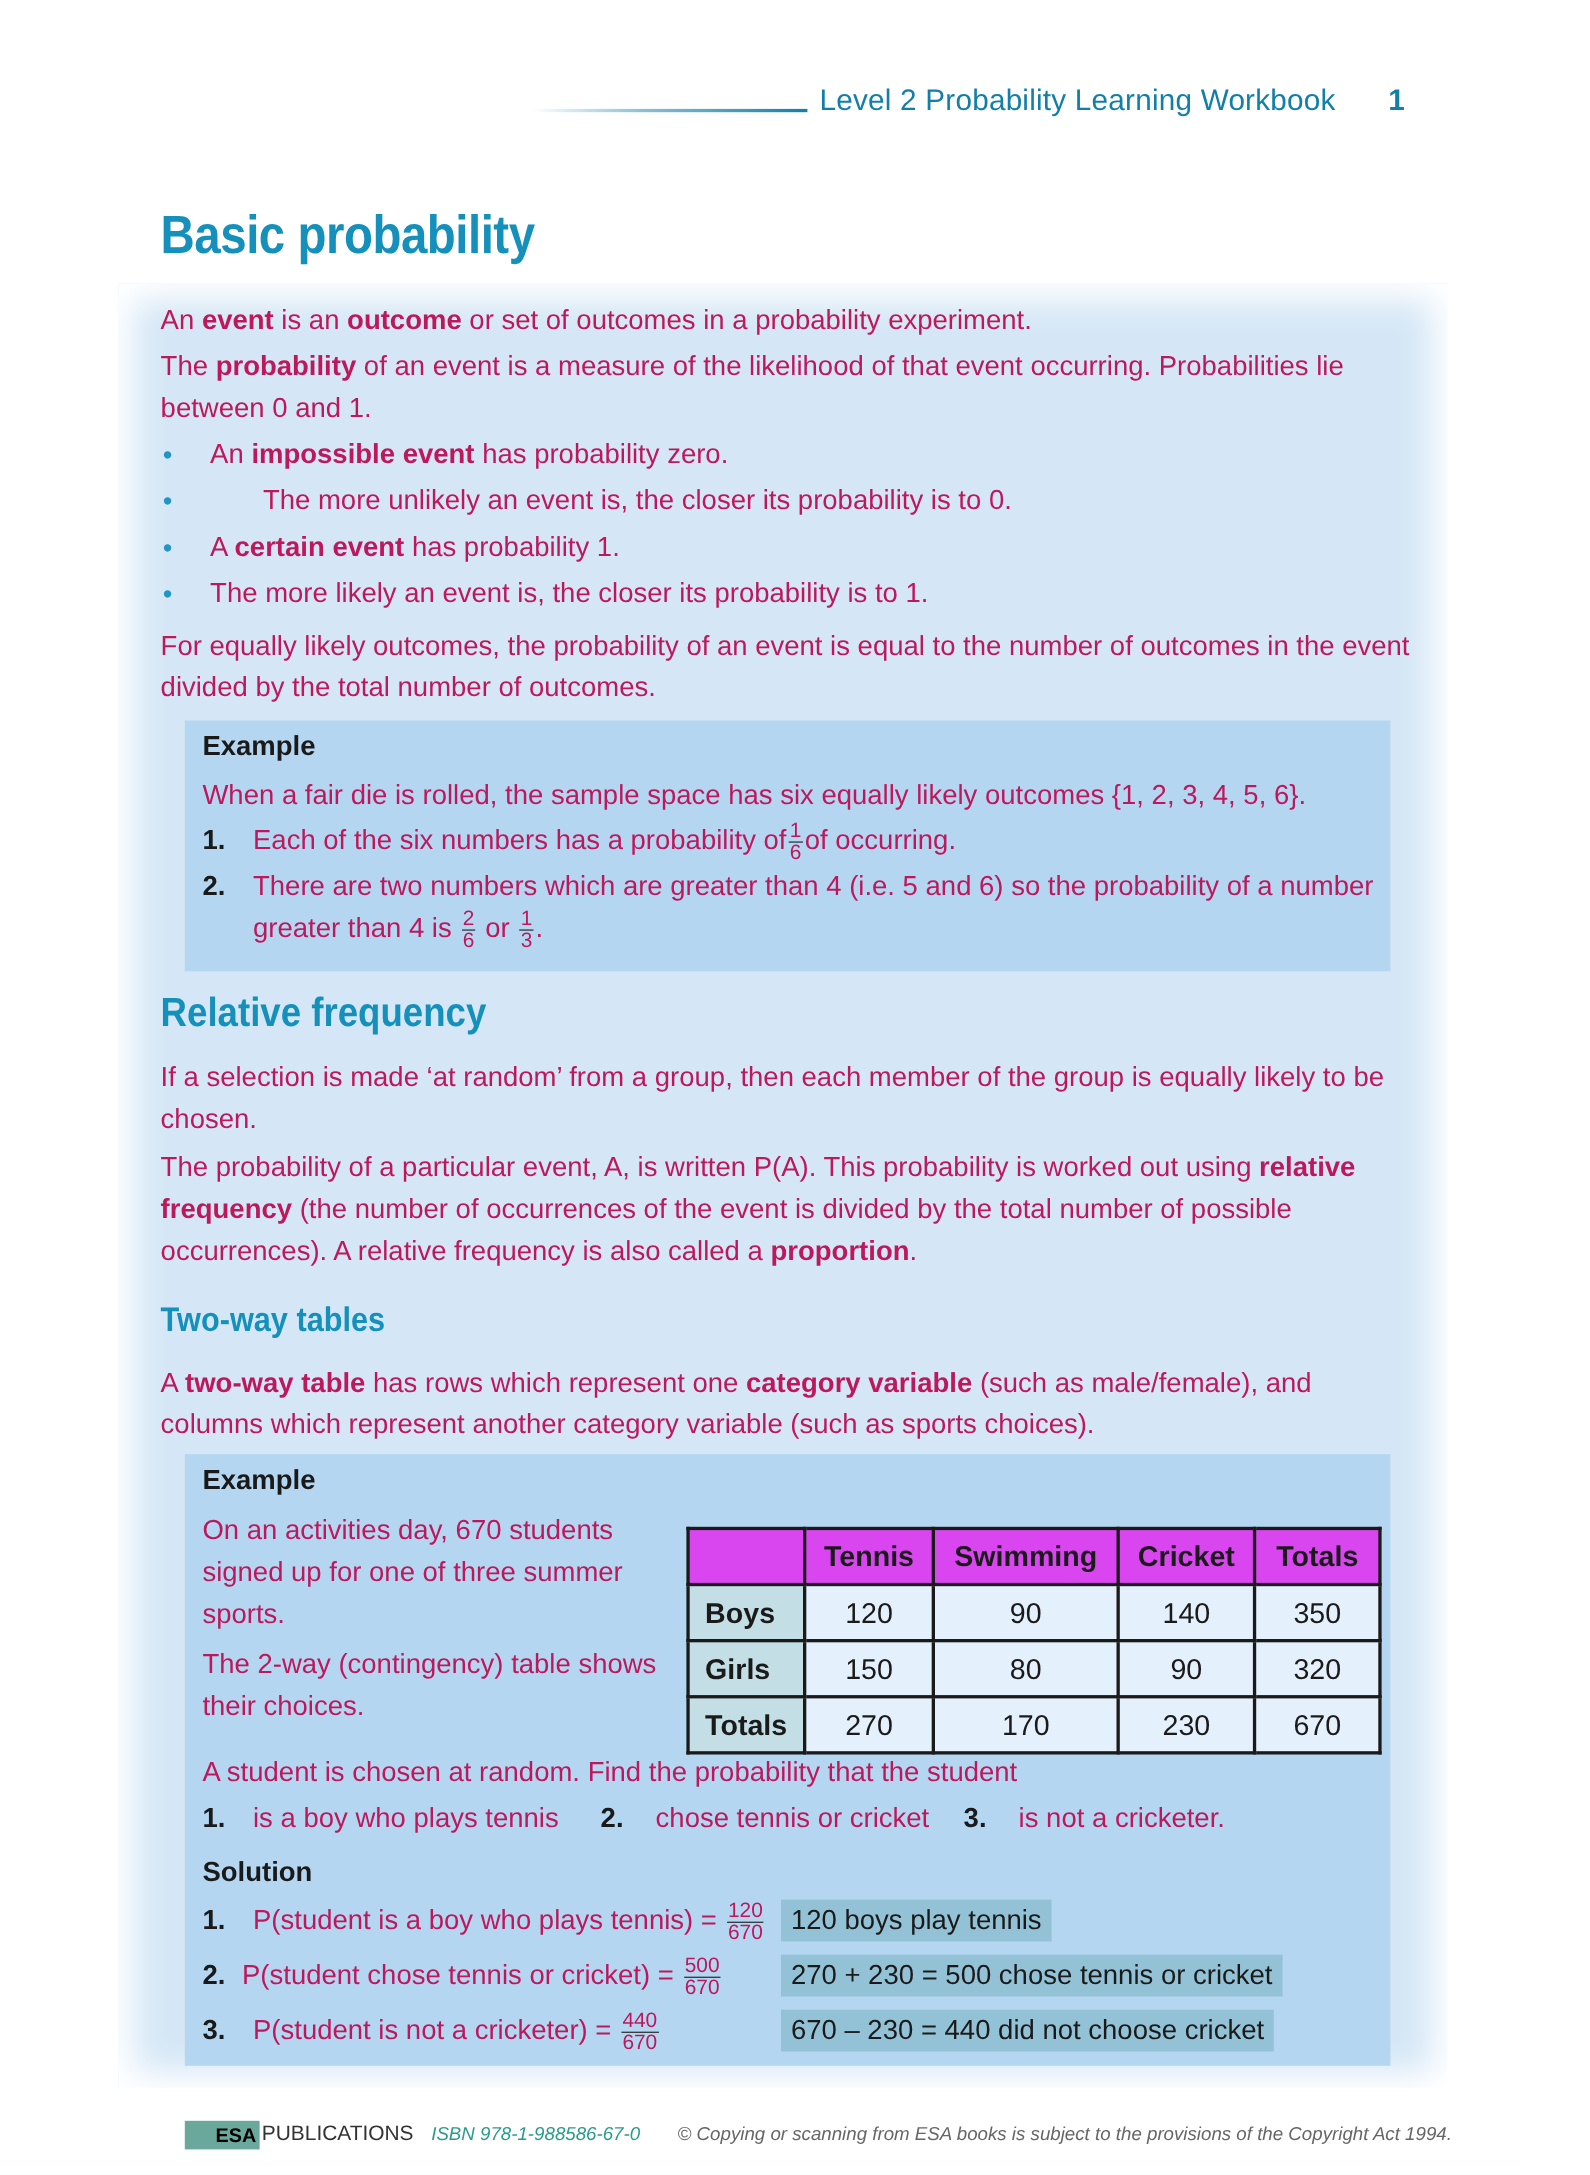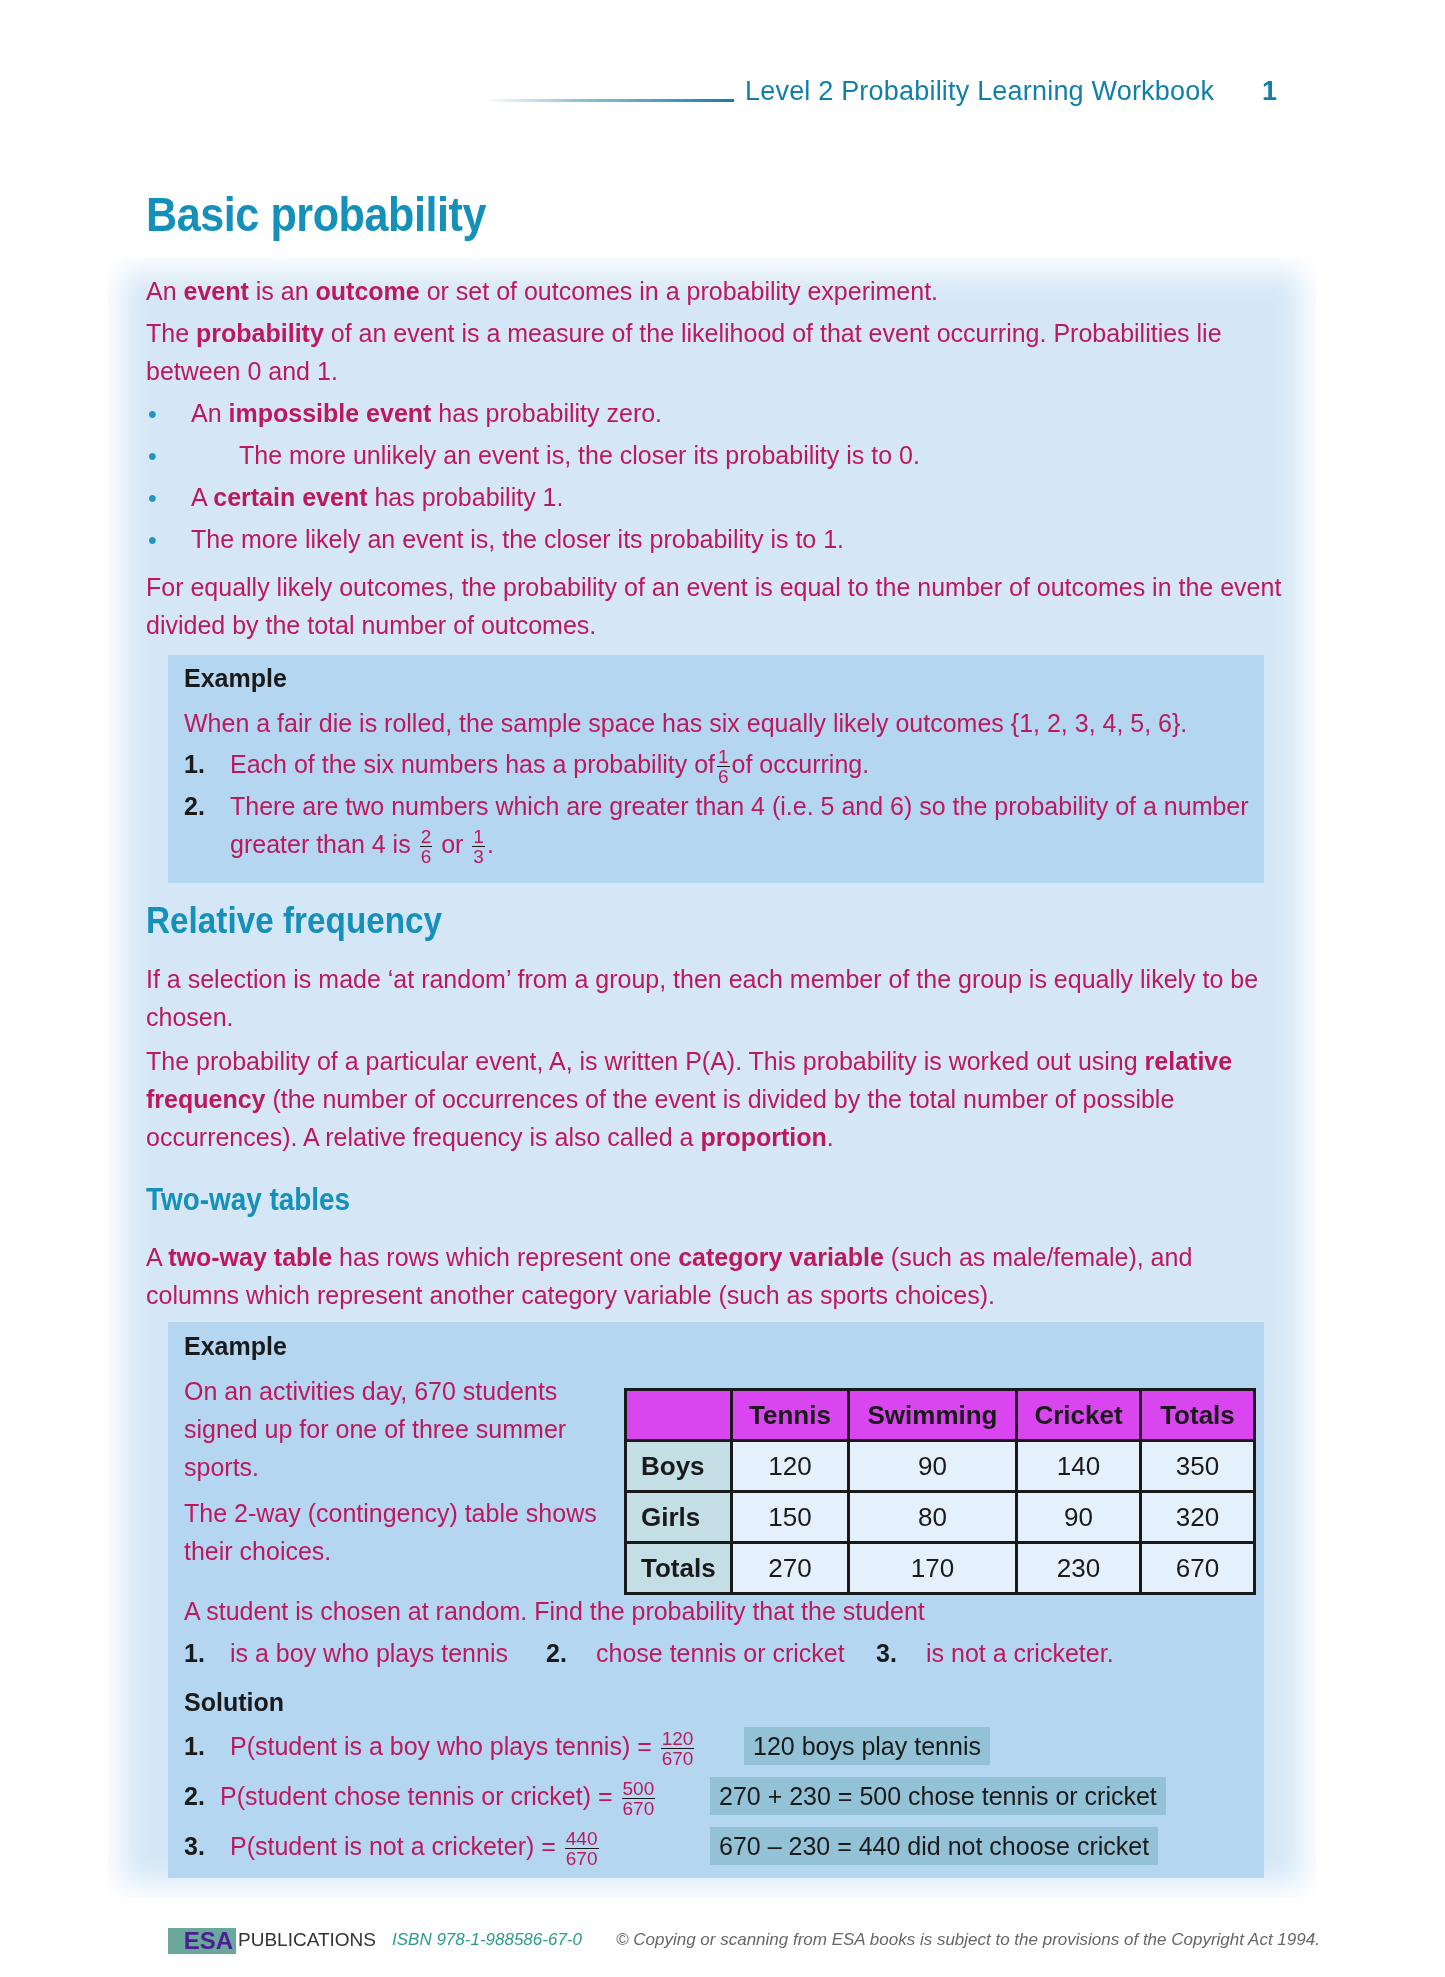--- a/index.html
+++ b/index.html
@@ -33,21 +33,21 @@
   .h3 { position: absolute; font-size: 31px; color: #1490bb; transform: scaleX(0.9); transform-origin: left; }
 
   table.tw { position: absolute; left: 624px; top: 1388px; border-collapse: collapse; font-size: 26px; }
   table.tw td, table.tw th { border: 3px solid #1a1a1a; height: 51px; text-align: center; }
   table.tw th { background: #d946ef; font-weight: bold; }
   table.tw td { background: #e4f0fb; }
   table.tw td.rh { background: #c4dee6; font-weight: bold; text-align: left; padding-left: 14px; }
 
   .hl { position: absolute; background: #93c2d6; font-size: 25px; line-height: 38px; padding: 0 9px; white-space: nowrap; }
 
-  .footer-logo { position: absolute; left: 168px; top: 1928px; width: 68px; height: 26px; background: #6aa89b; color: #4c1d95; font-weight: bold; font-size: 24px; line-height: 26px; text-align: right; padding-right: 3px; }
+  .footer-logo { position: absolute; left: 168px; top: 1928px; width: 68px; height: 26px; background: #6aa89b; color: #000000; font-weight: bold; font-size: 18px; line-height: 26px; text-align: right; padding-right: 3px; }
   .footer-pub { position: absolute; left: 238px; top: 1929px; font-size: 19px; color: #333; }
   .footer-isbn { position: absolute; left: 392px; top: 1930px; font-size: 17px; font-style: italic; color: #2a9b8a; }
   .footer-copy { position: absolute; left: 616px; top: 1930px; font-size: 17px; font-style: italic; color: #666; }
 </style>
 </head>
 <body>
 
 <div class="hdr-line"></div>
 <div class="hdr-title">Level 2 Probability Learning Workbook</div>
 <div class="hdr-page">1</div>
@@ -138,21 +138,21 @@
 <div class="txt" style="left:230px; top:1634px;">is a boy who plays tennis</div>
 <div class="num" style="left:546px; top:1639px;">2.</div>
 <div class="txt" style="left:596px; top:1634px;">chose tennis or cricket</div>
 <div class="num" style="left:876px; top:1639px;">3.</div>
 <div class="txt" style="left:926px; top:1634px;">is not a cricketer.</div>
 
 <div class="ex-head" style="left:184px; top:1688px;">Solution</div>
 
 <div class="num" style="left:184px; top:1732px;">1.</div>
 <div class="txt" style="left:230px; top:1727px;"><span>P(student is a boy who plays tennis) =</span> <span class="frac"><span class="n">120</span><span class="d">670</span></span></div>
-<div class="hl" style="left:744px; top:1727px;">120 boys play tennis</div>
+<div class="hl" style="left:710px; top:1727px;">120 boys play tennis</div>
 
 <div class="num" style="left:184px; top:1782px;">2.</div>
 <div class="txt" style="left:220px; top:1777px;"><span>P(student chose tennis or cricket) =</span> <span class="frac"><span class="n">500</span><span class="d">670</span></span></div>
 <div class="hl" style="left:710px; top:1777px;">270 + 230 = 500 chose tennis or cricket</div>
 
 <div class="num" style="left:184px; top:1832px;">3.</div>
 <div class="txt" style="left:230px; top:1827px;"><span>P(student is not a cricketer) =</span> <span class="frac"><span class="n">440</span><span class="d">670</span></span></div>
 <div class="hl" style="left:710px; top:1827px;">670 – 230 = 440 did not choose cricket</div>
 
 <div class="footer-logo"><span>ESA</span></div>

